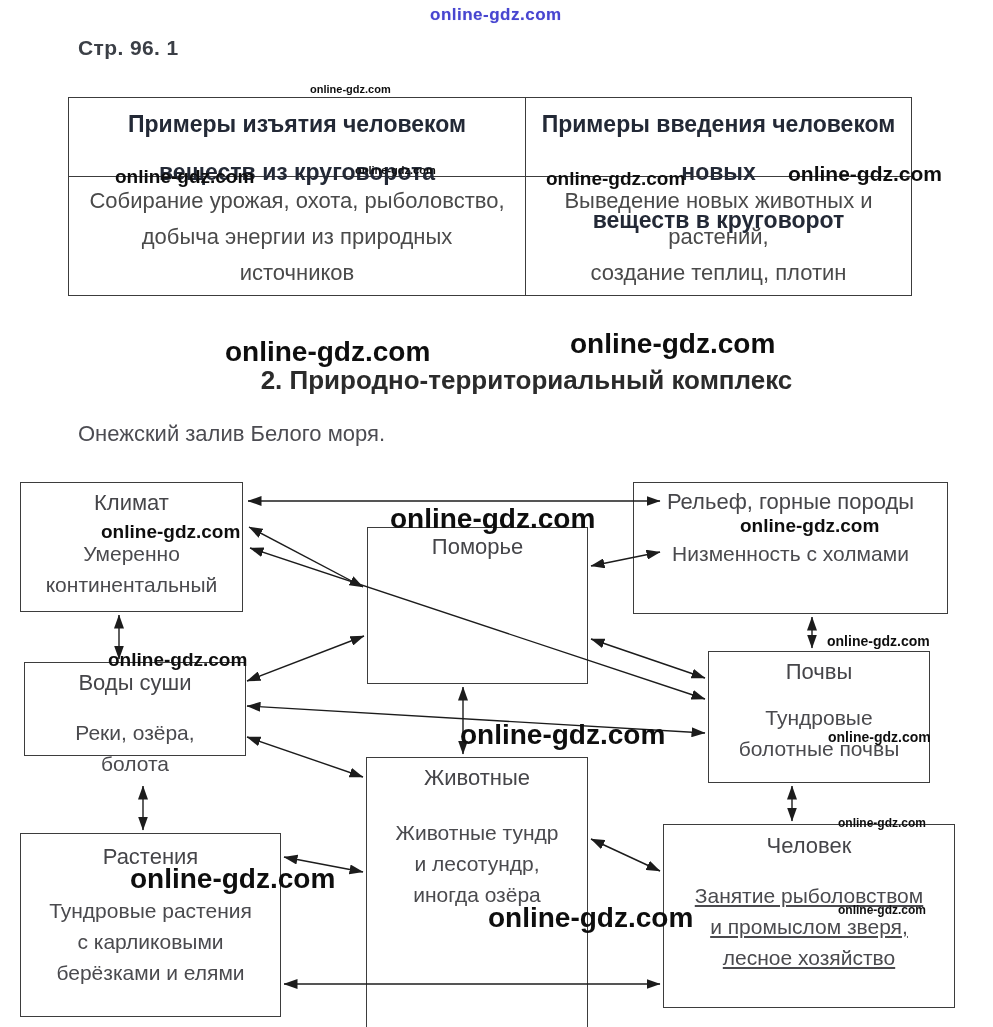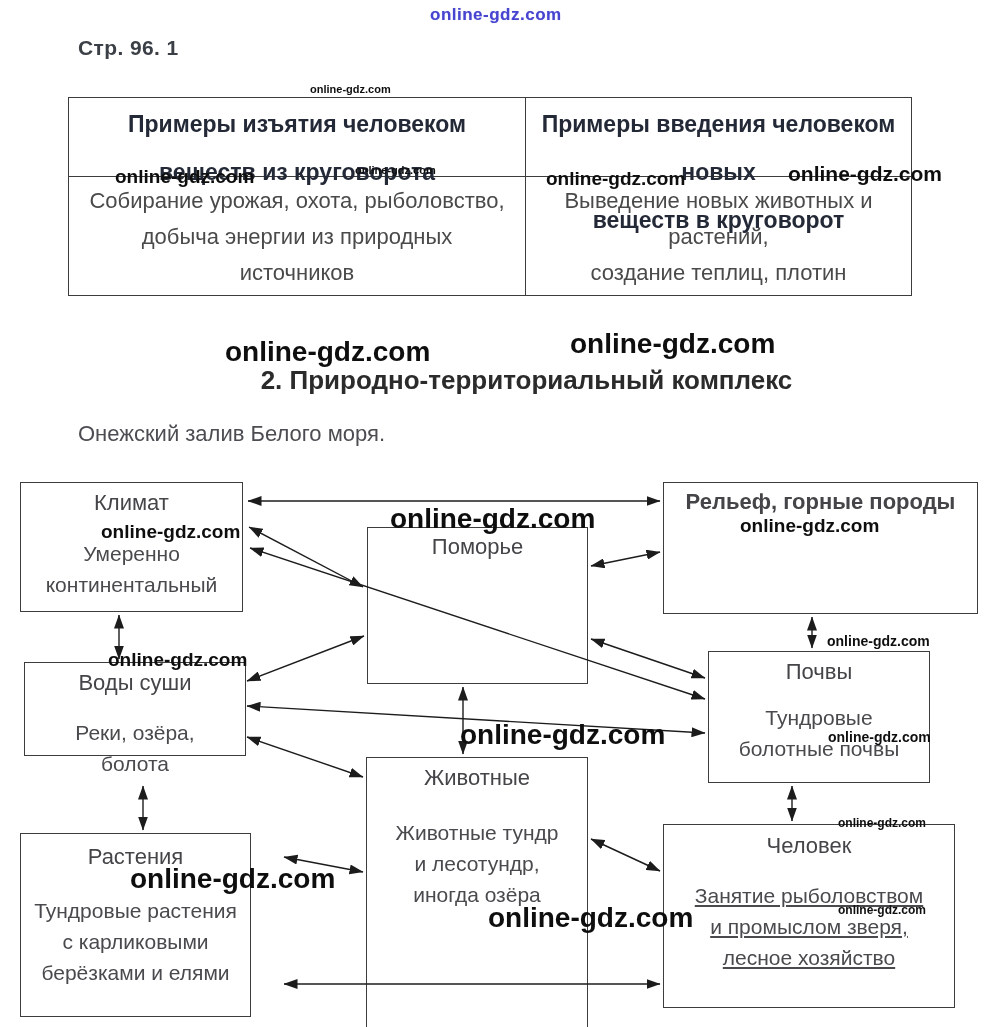--- a/index.html
+++ b/index.html
@@ -43,32 +43,32 @@
   
   .node{
     position:absolute;background:#fff;border:1.4px solid #3d3d3d;
     box-sizing:border-box;text-align:center;z-index:1;
   }
   .node-title{font-size:22px;line-height:28px;color:#454549;padding-top:6px;}
   .node-desc{
     font-size:21px;line-height:31px;color:#4a4a4e;white-space:pre-line;margin-top:18px;
   }
   #n-climate{left:20px;top:482px;width:223px;height:130px;}
-  #n-relief{left:663px;top:482px;width:315px;height:132px;font-weight:bold;}
+  #n-relief{left:633px;top:482px;width:315px;height:132px;}
   #n-relief .node-title{padding-top:5px;}
   #n-relief .node-desc{margin-top:22px;}
   #n-pomorye{left:367px;top:527px;width:221px;height:157px;}
   #n-pomorye .node-title{padding-top:5px;}
   #n-waters{left:24px;top:662px;width:222px;height:94px;}
   #n-waters .node-desc{margin-top:20px;}
   #n-soils{left:708px;top:651px;width:222px;height:132px;}
   #n-soils .node-desc{margin-top:16px;}
   #n-animals{left:366px;top:757px;width:222px;height:276px;}
   #n-animals .node-desc{margin-top:25px;}
-  #n-plants{left:20px;top:833px;width:231px;height:184px;}
+  #n-plants{left:20px;top:833px;width:261px;height:184px;}
   #n-plants .node-title{padding-top:9px;}
   #n-plants .node-desc{margin-top:24px;}
   #n-human{left:663px;top:824px;width:292px;height:184px;}
   #n-human .node-title{padding-top:7px;}
   #n-human .node-desc{margin-top:20px;text-decoration:underline;}
   #n-climate .node-desc{margin-top:21px;}
 
   
   svg.arrows{position:absolute;left:0;top:0;z-index:4;pointer-events:none;}
   svg.arrows line{stroke:#1c1c1c;stroke-width:1.4;}
@@ -105,20 +105,21 @@
   <div class="sec-heading">2. Природно-территориальный комплекс</div>
   <div class="subtitle">Онежский залив Белого моря.</div>
 
   <div class="node" id="n-climate">
     <div class="node-title">Климат</div>
     <div class="node-desc">Умеренно
 континентальный</div>
   </div>
   <div class="node" id="n-relief">
     <div class="node-title">Рельеф, горные породы</div>
+    <div class="node-desc">Низменность с холмами</div>
   </div>
   <div class="node" id="n-pomorye">
     <div class="node-title">Поморье</div>
   </div>
   <div class="node" id="n-waters">
     <div class="node-title">Воды суши</div>
     <div class="node-desc">Реки, озёра,
 болота</div>
   </div>
   <div class="node" id="n-soils">

